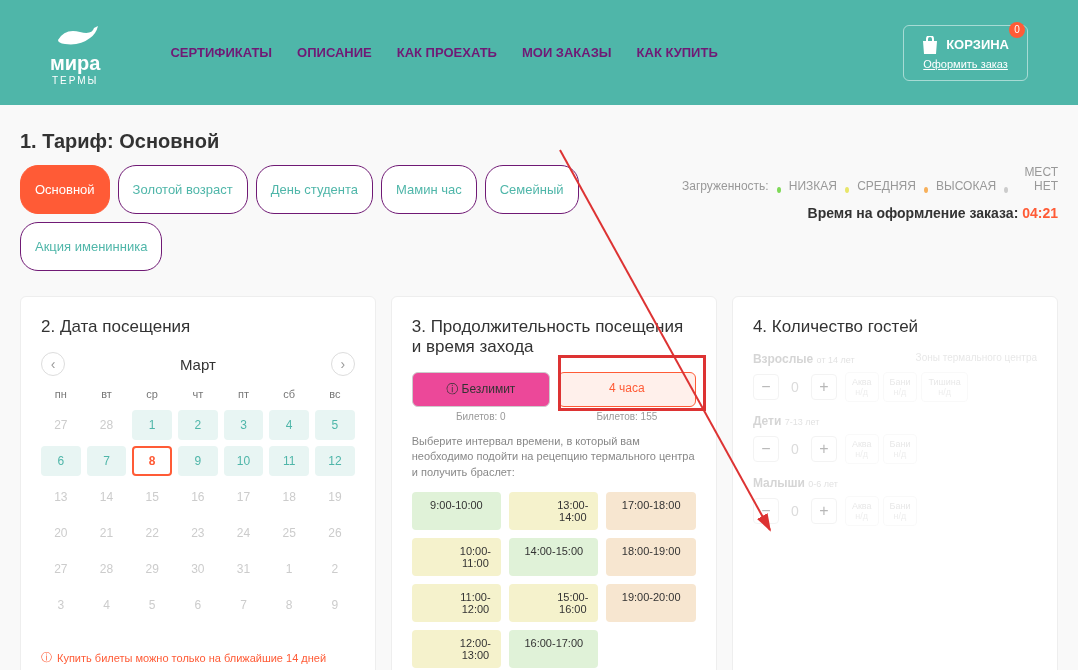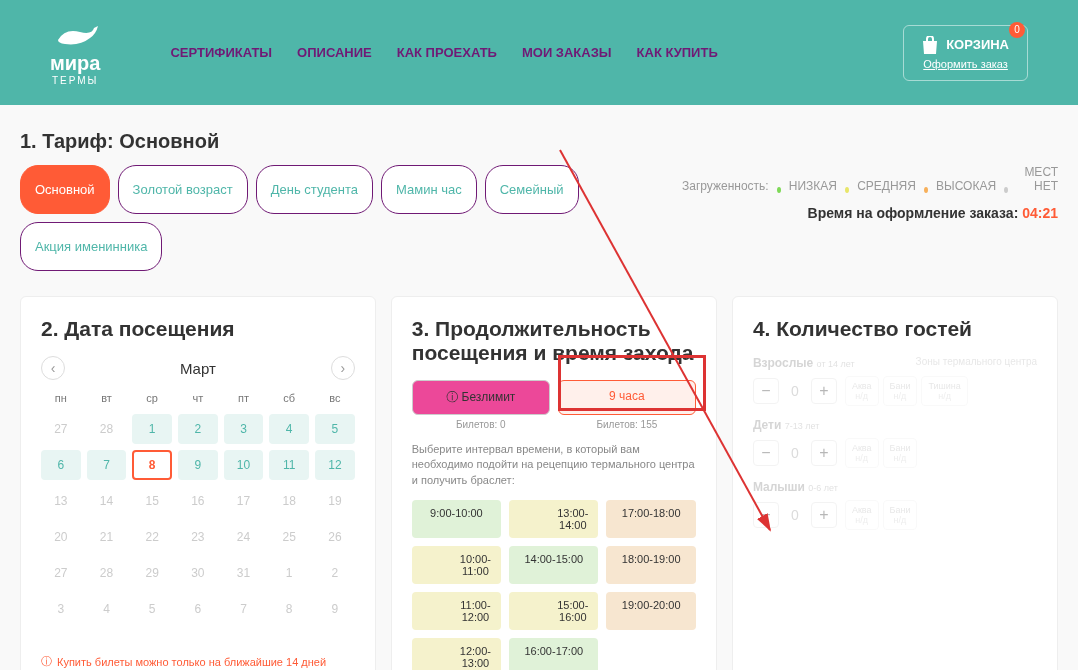--- a/index.html
+++ b/index.html
@@ -30,21 +30,21 @@
 .right-info { text-align: right; font-size: 12px; color: #999; }
 .load-row { display: flex; gap: 8px; align-items: flex-end; }
 .dot { width: 6px; height: 6px; border-radius: 50%; display: inline-block; }
 .dot.low { background: #7ed957; } .dot.mid { background: #e8e66a; } .dot.hi { background: #f7b05b; } .dot.no { background: #ccc; }
 .timer-row { margin-top: 12px; color: #333; font-size: 14px; }
 .timer-row .t { color: #ff5b36; font-weight: 700; }
 
 .cards { display: flex; gap: 15px; margin-top: 25px; align-items: stretch; }
 .card { background: white; border: 1px solid #eee; border-radius: 6px; padding: 20px; }
 .c1 { width: 360px; } .c2 { width: 330px; position: relative; } .c3 { width: 330px; }
-.card h3 { font-size: 21px; font-weight: 700; margin-bottom: 15px; }
+.card h3 { font-size: 17px; font-weight: 400; margin-bottom: 15px; }
 
 .cal-head { display: flex; align-items: center; justify-content: space-between; margin-bottom: 8px; }
 .cal-head .month { font-size: 15px; }
 .arr { width: 24px; height: 24px; border: 1px solid #ddd; border-radius: 50%; display: flex; align-items: center; justify-content: center; cursor: pointer; color: #999; font-size: 14px; }
 .cal-grid { display: grid; grid-template-columns: repeat(7, 1fr); gap: 6px; }
 .cal-grid .dow { text-align: center; font-size: 11px; color: #777; padding: 4px; }
 .cal-cell { height: 30px; display: flex; align-items: center; justify-content: center; font-size: 12px; border-radius: 4px; }
 .cal-cell.dim { color: #ccc; }
 .cal-cell.avail { background: #e8f5f3; color: #4fb6a9; cursor: pointer; }
 .cal-cell.sel { border: 2px solid #ff5b36; color: #ff5b36; background: white; font-weight: 700; }
@@ -198,21 +198,21 @@
       <div class="cal-note">
         <span>ⓘ</span>
         <span>Купить билеты можно только на ближайшие 14 дней</span>
       </div>
     </div>
 
     <div class="card c2">
       <h3>3. Продолжительность посещения и время захода</h3>
       <div class="dur-row">
         <div class="dur-btn"><span>ⓘ</span> <span>Безлимит</span></div>
-        <div class="dur-btn sel">9 часа</div>
+        <div class="dur-btn sel">4 часа</div>
       </div>
       <div class="tix-row">
         <span>Билетов: 0</span>
         <span>Билетов: 155</span>
       </div>
       <div class="highlight-box"></div>
       <p class="dur-desc">Выберите интервал времени, в который вам необходимо подойти на рецепцию термального центра и получить браслет:</p>
       <div class="slots" id="slots">
           <div class="slot low">9:00-10:00</div>
           <div class="slot mid">13:00-14:00</div>

